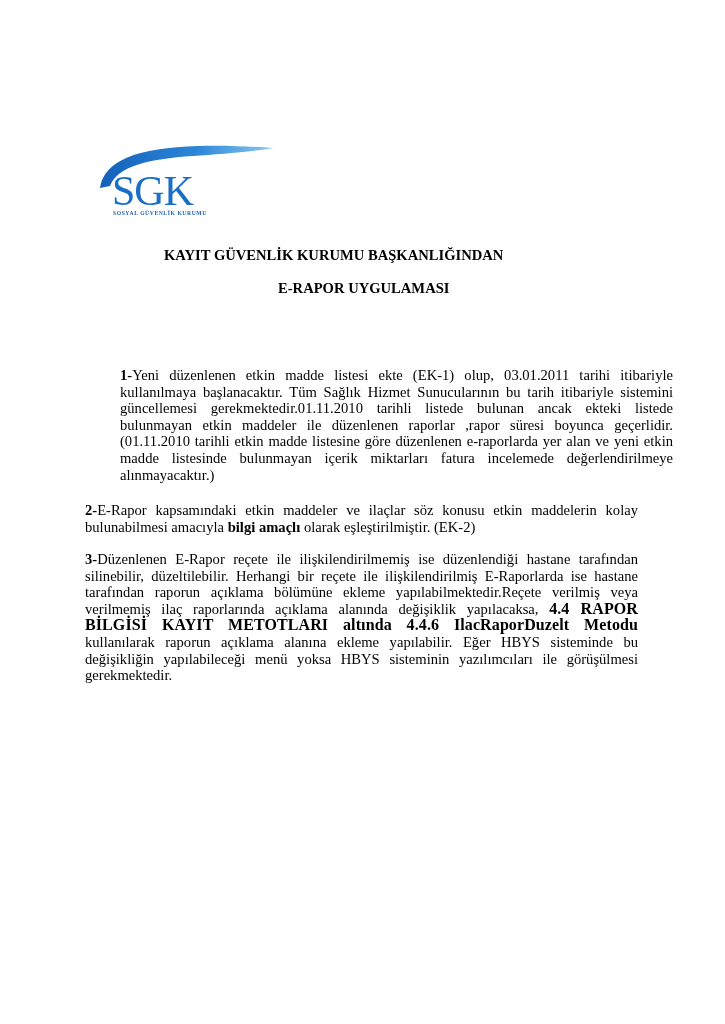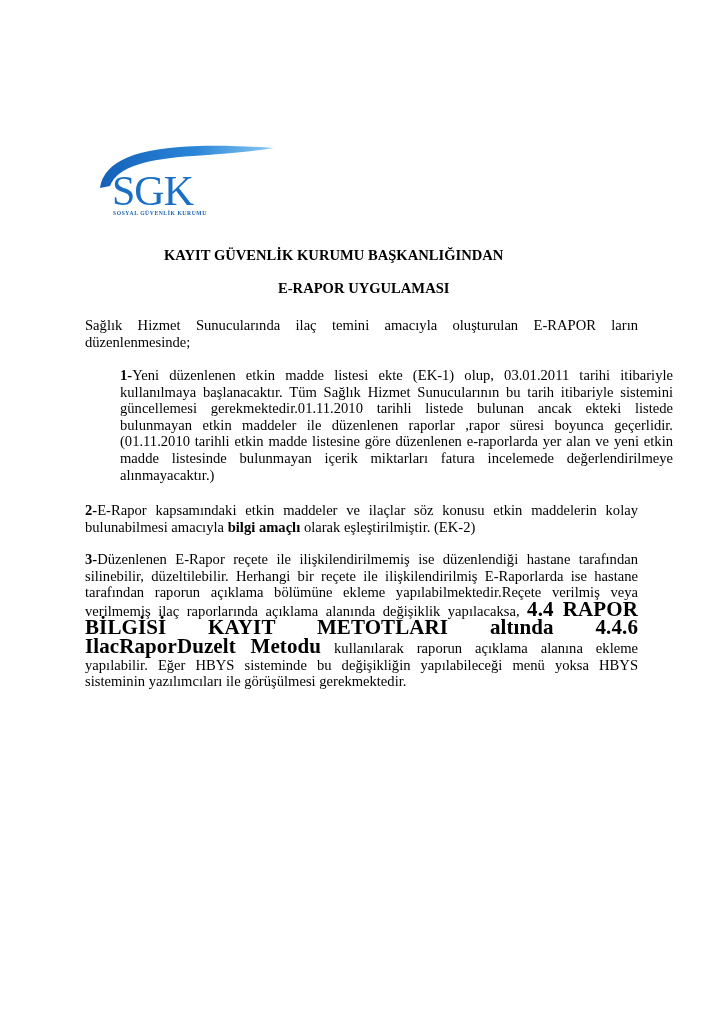--- a/index.html
+++ b/index.html
@@ -43,21 +43,21 @@
       width: 553px;
       font-size: 14.6px;
       line-height: 16.6px;
       text-align: justify;
     }
     .p-intro { top: 299px; }
     .p1 { top: 349px; margin-left: 35px; }
     .p2 { top: 484px; }
     .p3 { top: 533px; }
     .b { font-weight: bold; }
-    .p3 .b-big { font-weight: bold; font-size: 21px; letter-spacing: 0.1px; }
+    .p3 .b-big { font-weight: bold; font-size: 16px; letter-spacing: 0.1px; }
     .last-line { text-align-last: left; }
   </style>
 </head>
 <body>
 
 <div class="page">
 
   <div class="logo">
     <svg width="178" height="76" viewBox="0 0 178 76">
       <defs>
@@ -71,23 +71,20 @@
       <path d="M2,46 C6,18 40,6 100,4 C130,3 158,5 176,6 C150,10 120,12 95,14 C50,17 20,24 12,44 Z" fill="url(#swoosh)"></path>
 
       <text x="14" y="63" font-family="Liberation Serif, DejaVu Serif, serif" font-size="42" fill="#1a6fc4" letter-spacing="-1">SGK</text>
       <text x="15" y="73" font-family="Liberation Serif, DejaVu Serif, serif" font-size="5.6" font-weight="bold" fill="#1a5fae" letter-spacing="0.6">SOSYAL GÜVENLİK KURUMU</text>
     </svg>
   </div>
 
   <div class="heading h1">KAYIT GÜVENLİK KURUMU BAŞKANLIĞINDAN</div>
   <div class="heading h2">E-RAPOR UYGULAMASI</div>
 
-  <div class="body p-intro last-line">
-    <span>Sağlık Hizmet Sunucularında ilaç temini amacıyla oluşturulan E-RAPOR ların düzenlenmesinde;</span>
-  </div>
 
   <div class="body p1 last-line">
     <span class="b">1-</span><span>Yeni düzenlenen etkin madde listesi ekte (EK-1) olup, 03.01.2011 tarihi itibariyle kullanılmaya başlanacaktır. Tüm Sağlık Hizmet Sunucularının bu tarih itibariyle sistemini güncellemesi gerekmektedir.01.11.2010 tarihli listede bulunan ancak ekteki  listede bulunmayan etkin maddeler ile düzenlenen raporlar ,rapor süresi boyunca geçerlidir.(01.11.2010 tarihli etkin madde  listesine göre düzenlenen e-raporlarda yer alan ve yeni etkin madde listesinde bulunmayan içerik miktarları fatura incelemede değerlendirilmeye alınmayacaktır.)</span>
   </div>
 
   <div class="body p2 last-line">
     <span class="b">2-</span><span>E-Rapor kapsamındaki etkin maddeler ve ilaçlar söz konusu etkin maddelerin kolay bulunabilmesi amacıyla </span><span class="b">bilgi amaçlı</span><span> olarak eşleştirilmiştir. (EK-2)</span>
   </div>
 
   <div class="body p3 last-line">

